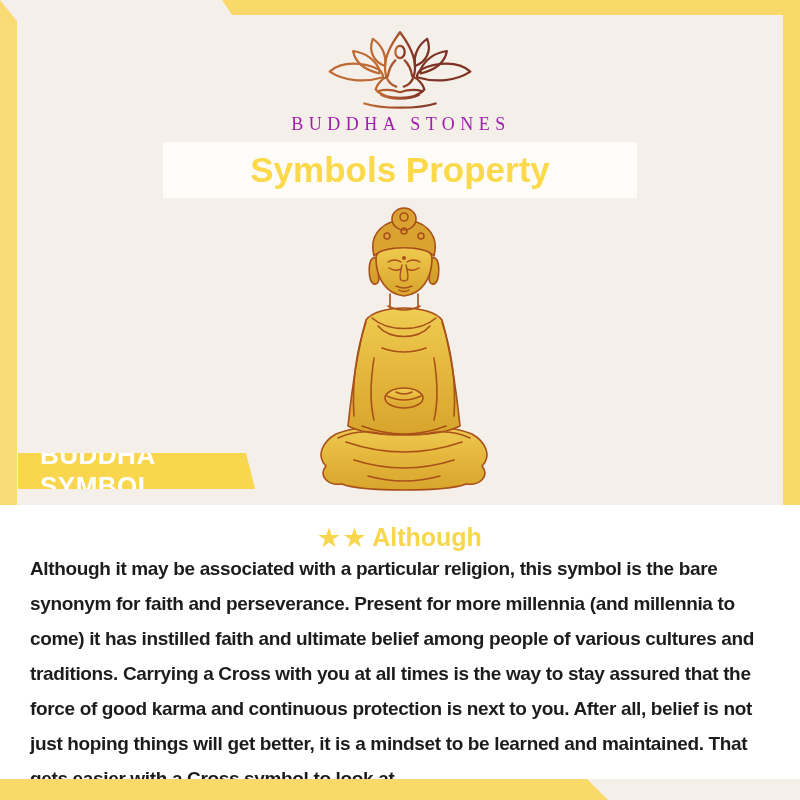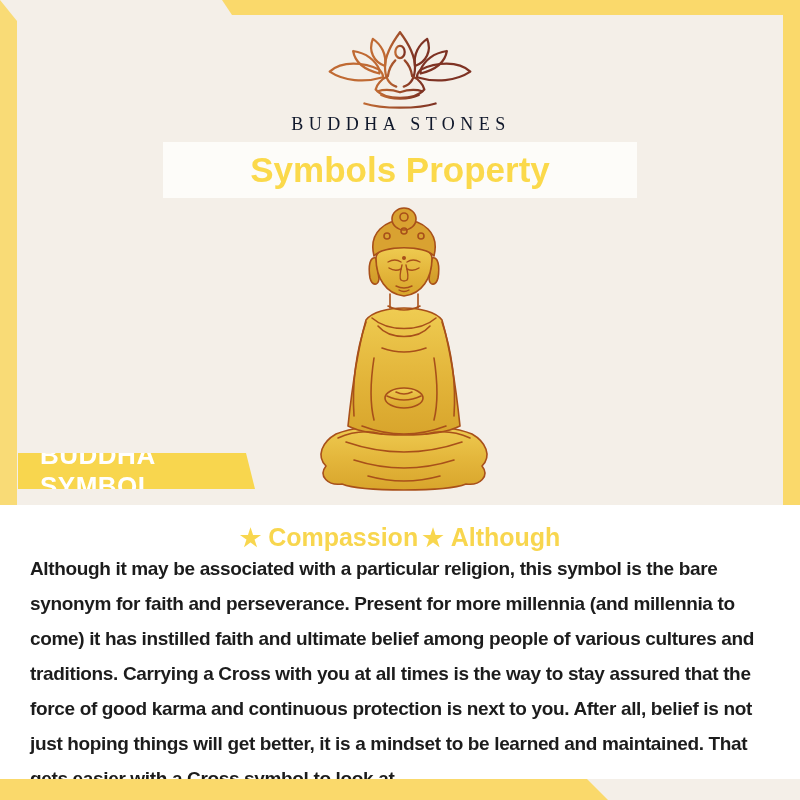--- a/index.html
+++ b/index.html
@@ -18,21 +18,21 @@
     clip-path:polygon(0 0,17px 21px,17px 574px,0 574px);background:#F9DB76;}
   .band-bottom-bg{position:absolute;left:0;top:779px;width:800px;height:21px;background:#F4EFE8;}
   .band-bottom{left:0;top:779px;width:608px;height:21px;
     clip-path:polygon(0 0,587px 0,608px 21px,0 21px);}
   
   .brand{position:absolute;left:0;top:0;width:800px;text-align:center;}
   .brand svg{position:absolute;left:325px;top:20px;}
   .brand-name{
     position:absolute;left:0;top:114px;width:800px;
     font-family:"Liberation Serif",serif;font-size:18px;letter-spacing:5.5px;
-    color:#0f172a;text-align:center;padding-left:2px;box-sizing:border-box;
+    color:#a21caf;text-align:center;padding-left:2px;box-sizing:border-box;
   }
   
   .title-band{
     position:absolute;left:163px;top:142px;width:474px;height:56px;
     background:#FDFCF9;display:flex;align-items:center;justify-content:center;
   }
   .title{
     margin:12px;font-size:35px;font-weight:700;color:#FBD94B;letter-spacing:0;
   }
   
@@ -173,21 +173,20 @@
   </svg>
 
   <div class="label-band">
     <span>BUDDHA SYMBOL</span>
   </div>
 
   <section class="content">
     <div class="props">
       <span class="prop">
         <span class="star">★</span>
-        <span>Compassion</span>
       </span>
       <span class="prop">
         <span class="star">★</span>
         <span>Although</span>
       </span>
     </div>
     <p class="desc">Although it may be associated with a particular religion, this symbol is the bare synonym for faith and perseverance. Present for more millennia (and millennia to come) it has instilled faith and ultimate belief among people of various cultures and traditions. Carrying a Cross with you at all times is the way to stay assured that the force of good karma and continuous protection is next to you. After all, belief is not just hoping things will get better, it is a mindset to be learned and maintained. That gets easier with a Cross symbol to look at.</p>
   </section>
 
   <div class="band-bottom-bg"></div>

